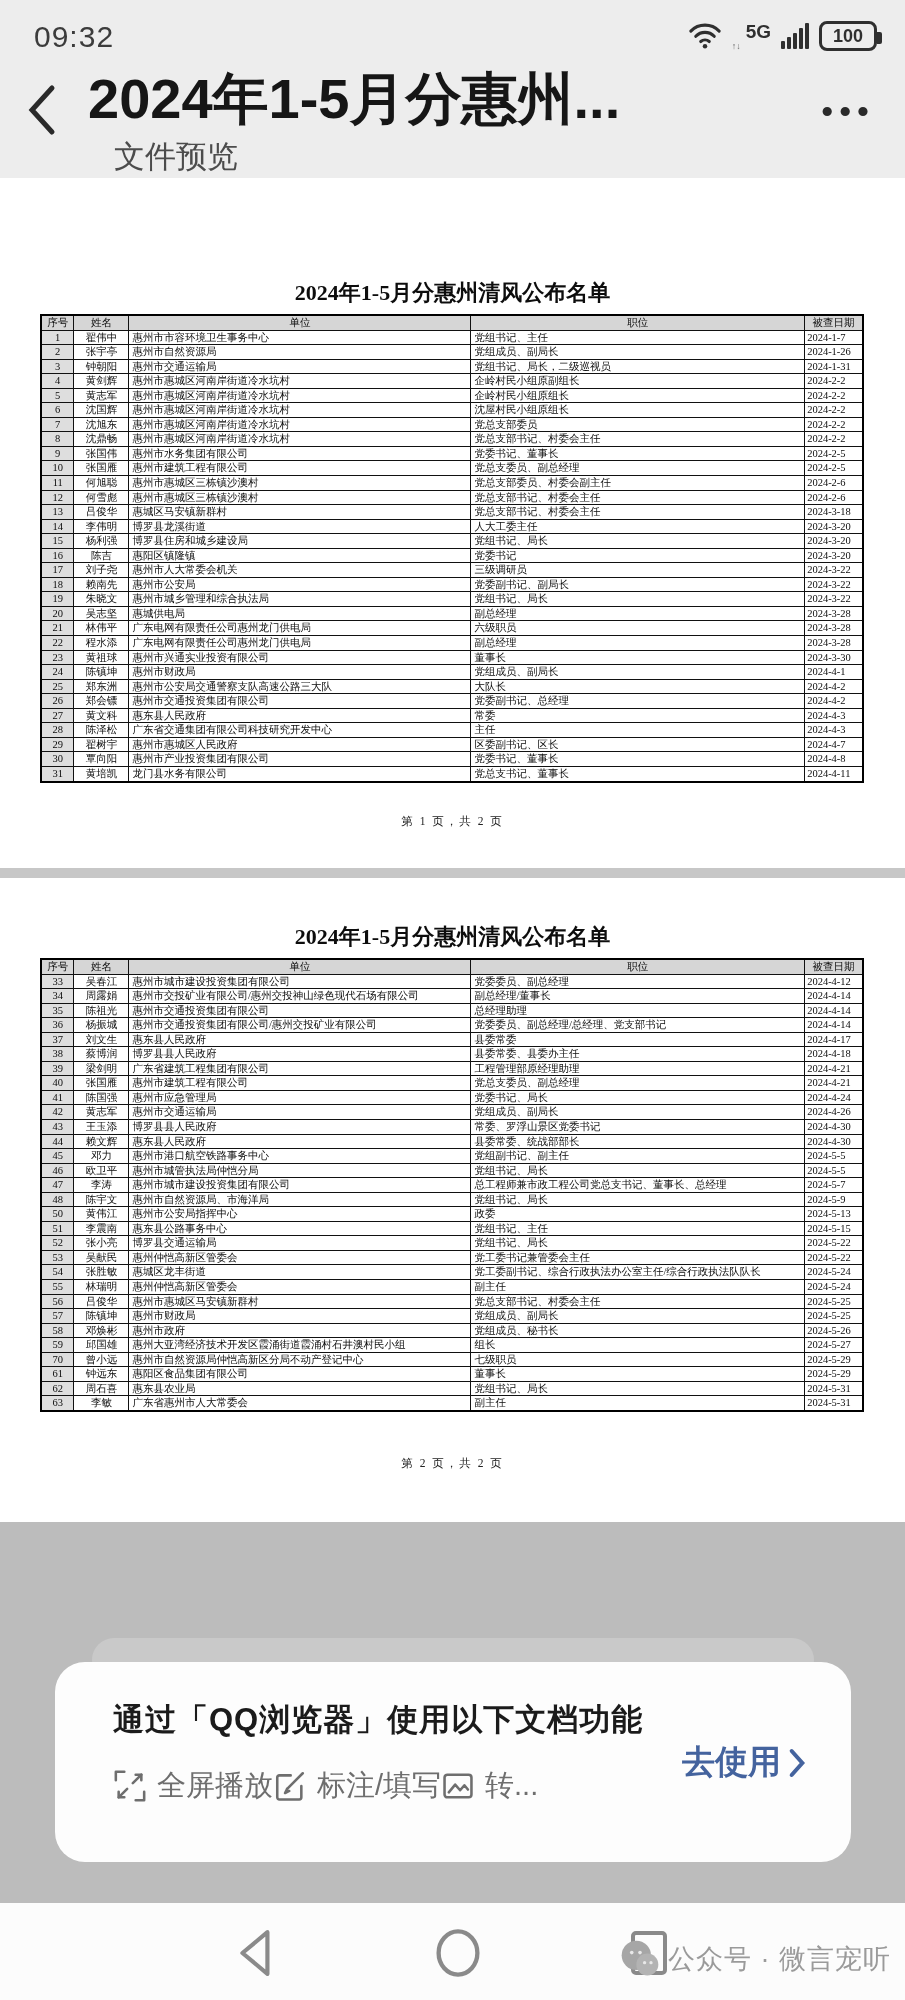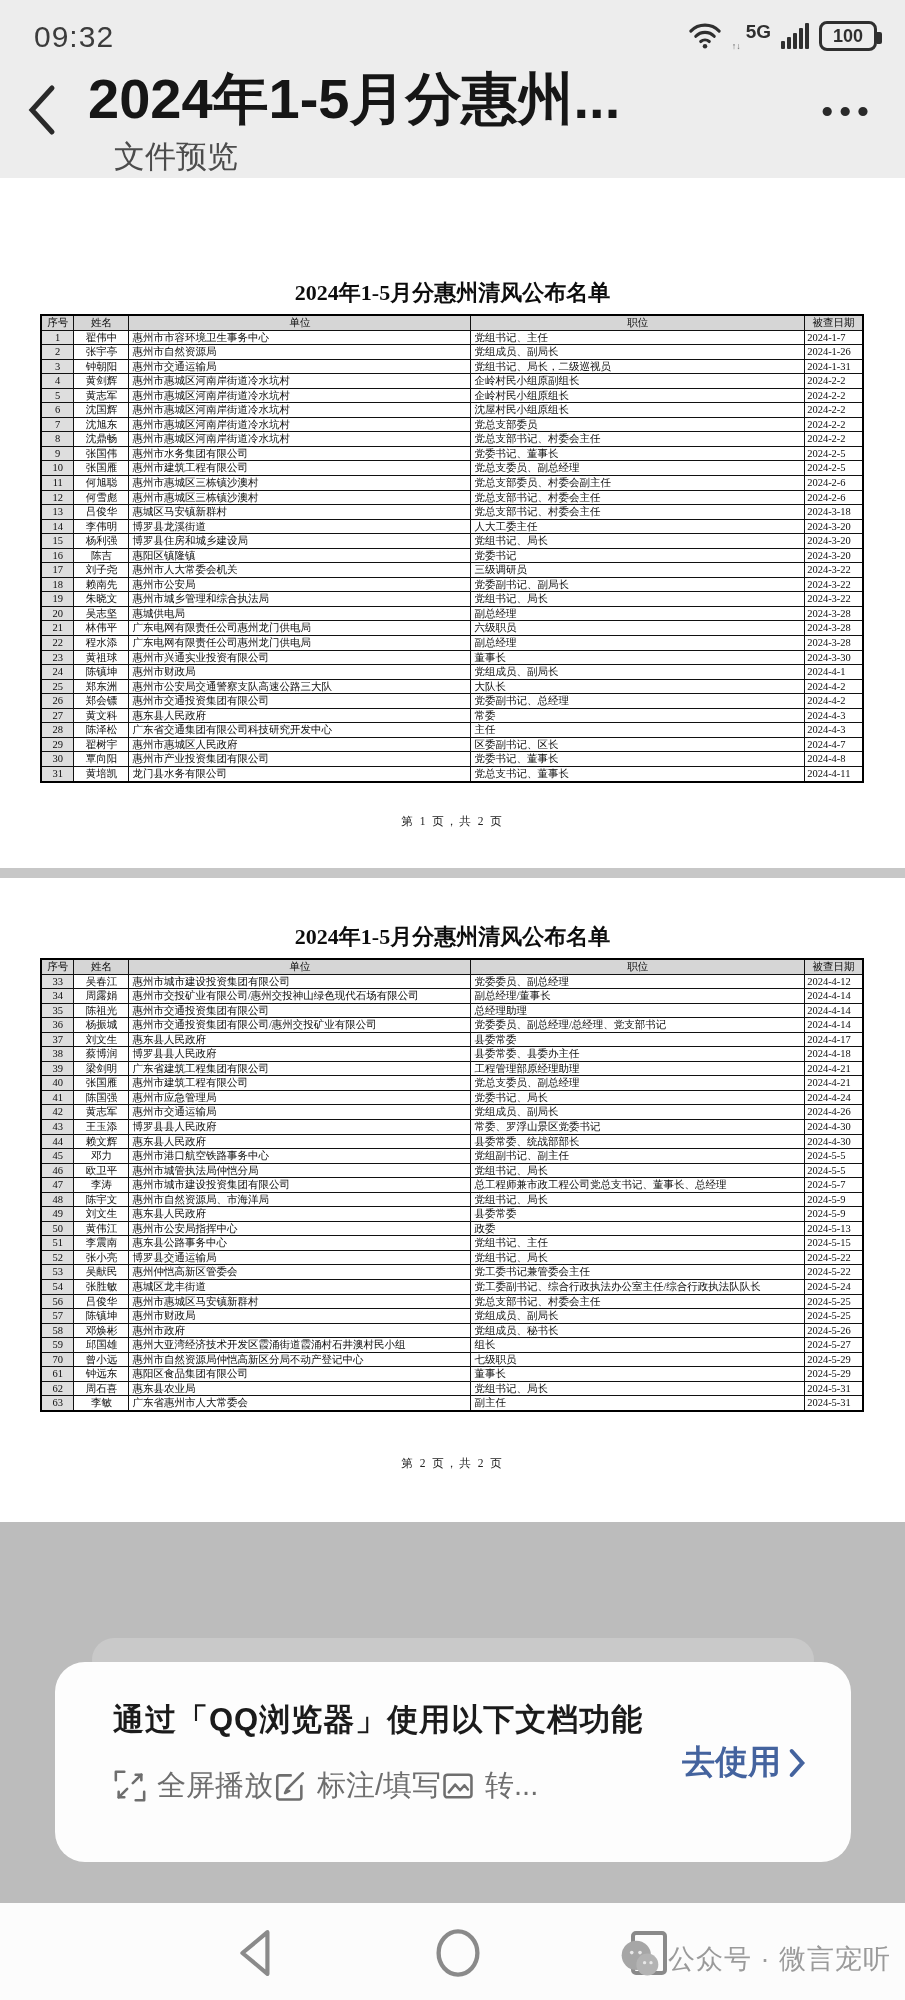--- a/index.html
+++ b/index.html
@@ -476,27 +476,20 @@
           <td class="col-date">2024-5-7</td>
         </tr>
         <tr>
           <td class="col-index">48</td>
           <td class="col-name">陈宇文</td>
           <td class="col-unit">惠州市自然资源局、市海洋局</td>
           <td class="col-pos">党组书记、局长</td>
           <td class="col-date">2024-5-9</td>
         </tr>
         <tr>
-          <td class="col-index">49</td>
-          <td class="col-name">刘文生</td>
-          <td class="col-unit">惠东县人民政府</td>
-          <td class="col-pos">县委常委</td>
-          <td class="col-date">2024-5-9</td>
-        </tr>
-        <tr>
           <td class="col-index">50</td>
           <td class="col-name">黄伟江</td>
           <td class="col-unit">惠州市公安局指挥中心</td>
           <td class="col-pos">政委</td>
           <td class="col-date">2024-5-13</td>
         </tr>
         <tr>
           <td class="col-index">51</td>
           <td class="col-name">李震南</td>
           <td class="col-unit">惠东县公路事务中心</td>
@@ -515,20 +508,27 @@
           <td class="col-name">吴献民</td>
           <td class="col-unit">惠州仲恺高新区管委会</td>
           <td class="col-pos">党工委书记兼管委会主任</td>
           <td class="col-date">2024-5-22</td>
         </tr>
         <tr>
           <td class="col-index">54</td>
           <td class="col-name">张胜敏</td>
           <td class="col-unit">惠城区龙丰街道</td>
           <td class="col-pos">党工委副书记、综合行政执法办公室主任/综合行政执法队队长</td>
+          <td class="col-date">2024-5-24</td>
+        </tr>
+        <tr>
+          <td class="col-index">55</td>
+          <td class="col-name">林瑞明</td>
+          <td class="col-unit">惠州仲恺高新区管委会</td>
+          <td class="col-pos">副主任</td>
           <td class="col-date">2024-5-24</td>
         </tr>
         <tr>
           <td class="col-index">56</td>
           <td class="col-name">吕俊华</td>
           <td class="col-unit">惠州市惠城区马安镇新群村</td>
           <td class="col-pos">党总支部书记、村委会主任</td>
           <td class="col-date">2024-5-25</td>
         </tr>
         <tr>

